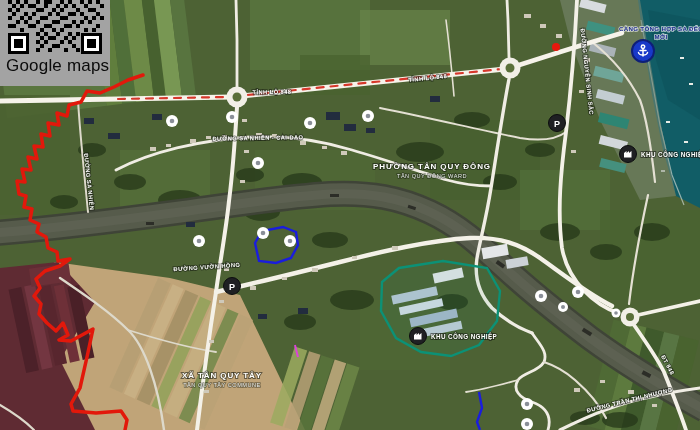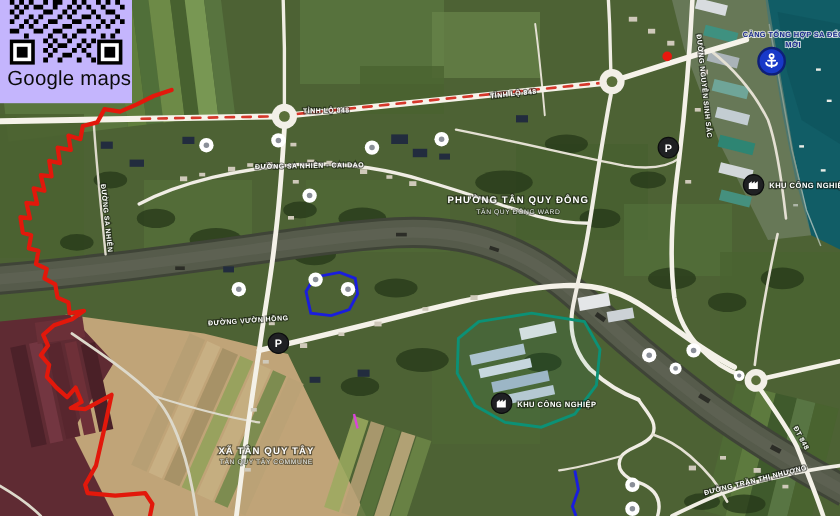--- a/index.html
+++ b/index.html
@@ -1,19 +1,19 @@
 <!DOCTYPE html>
 <html><head>
 <meta charset="utf-8">
 <style>
   html,body{margin:0;padding:0;background:#222;}
   .stage{position:relative;width:700px;height:430px;overflow:hidden;
          font-family:"Liberation Sans",sans-serif;background:#4d6234;}
   .stage svg.map{position:absolute;left:0;top:0;}
-  .qr-card{position:absolute;left:0;top:0;width:110px;height:86px;background:#c4b5fd;}
+  .qr-card{position:absolute;left:0;top:0;width:110px;height:86px;background:#a3a3a3;}
   .qr-card svg{position:absolute;left:8px;top:0;}
   .qr-caption{position:absolute;left:6px;top:56px;width:110px;font-size:17px;
               color:#0b0b0b;font-weight:500;letter-spacing:.2px;}
   text{font-family:"Liberation Sans",sans-serif;}
   .halo{paint-order:stroke;stroke:rgba(18,22,14,.55);stroke-width:2px;fill:#fff;}
   .halo-sub{paint-order:stroke;stroke:rgba(18,22,14,.45);stroke-width:1.6px;fill:#e8ecea;}
   .halo-w{paint-order:stroke;stroke:rgba(255,255,255,.7);stroke-width:1.6px;fill:#1b2a8c;}
   .rd{font-size:5.8px;font-weight:bold;letter-spacing:.4px;}
   .pl{font-size:8px;font-weight:bold;letter-spacing:.9px;}
   .ps{font-size:5.6px;letter-spacing:.5px;}

